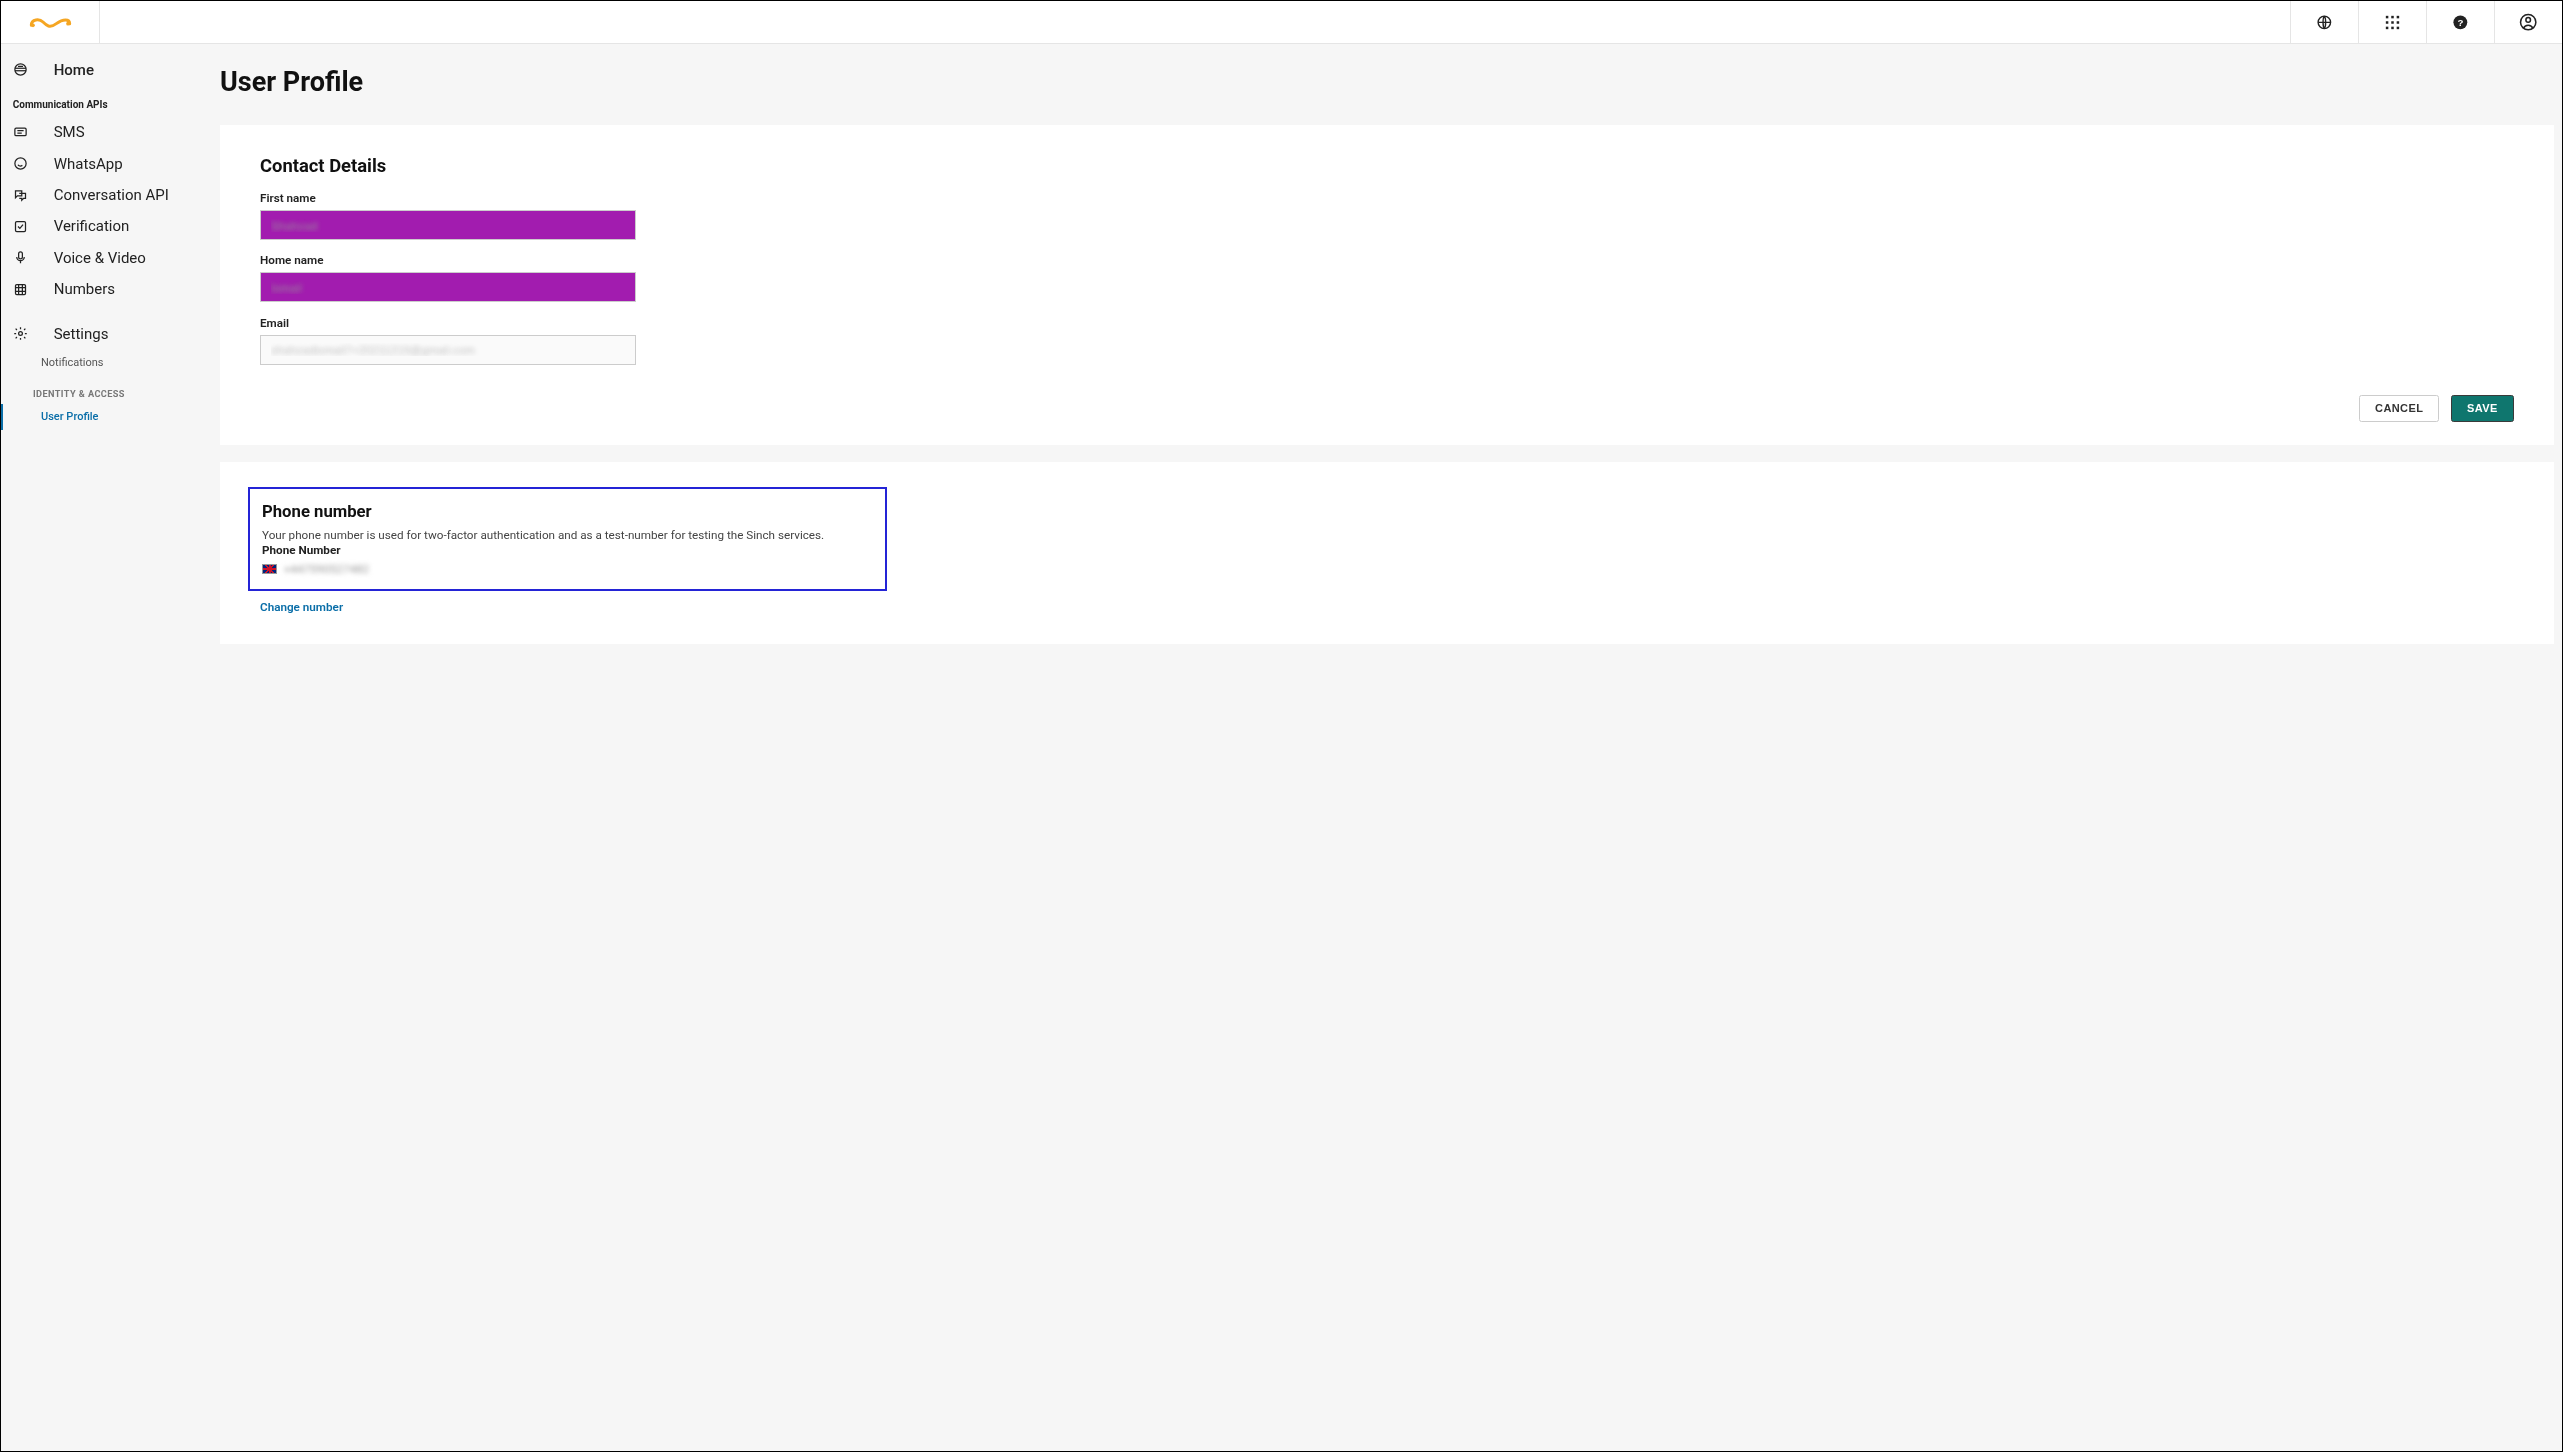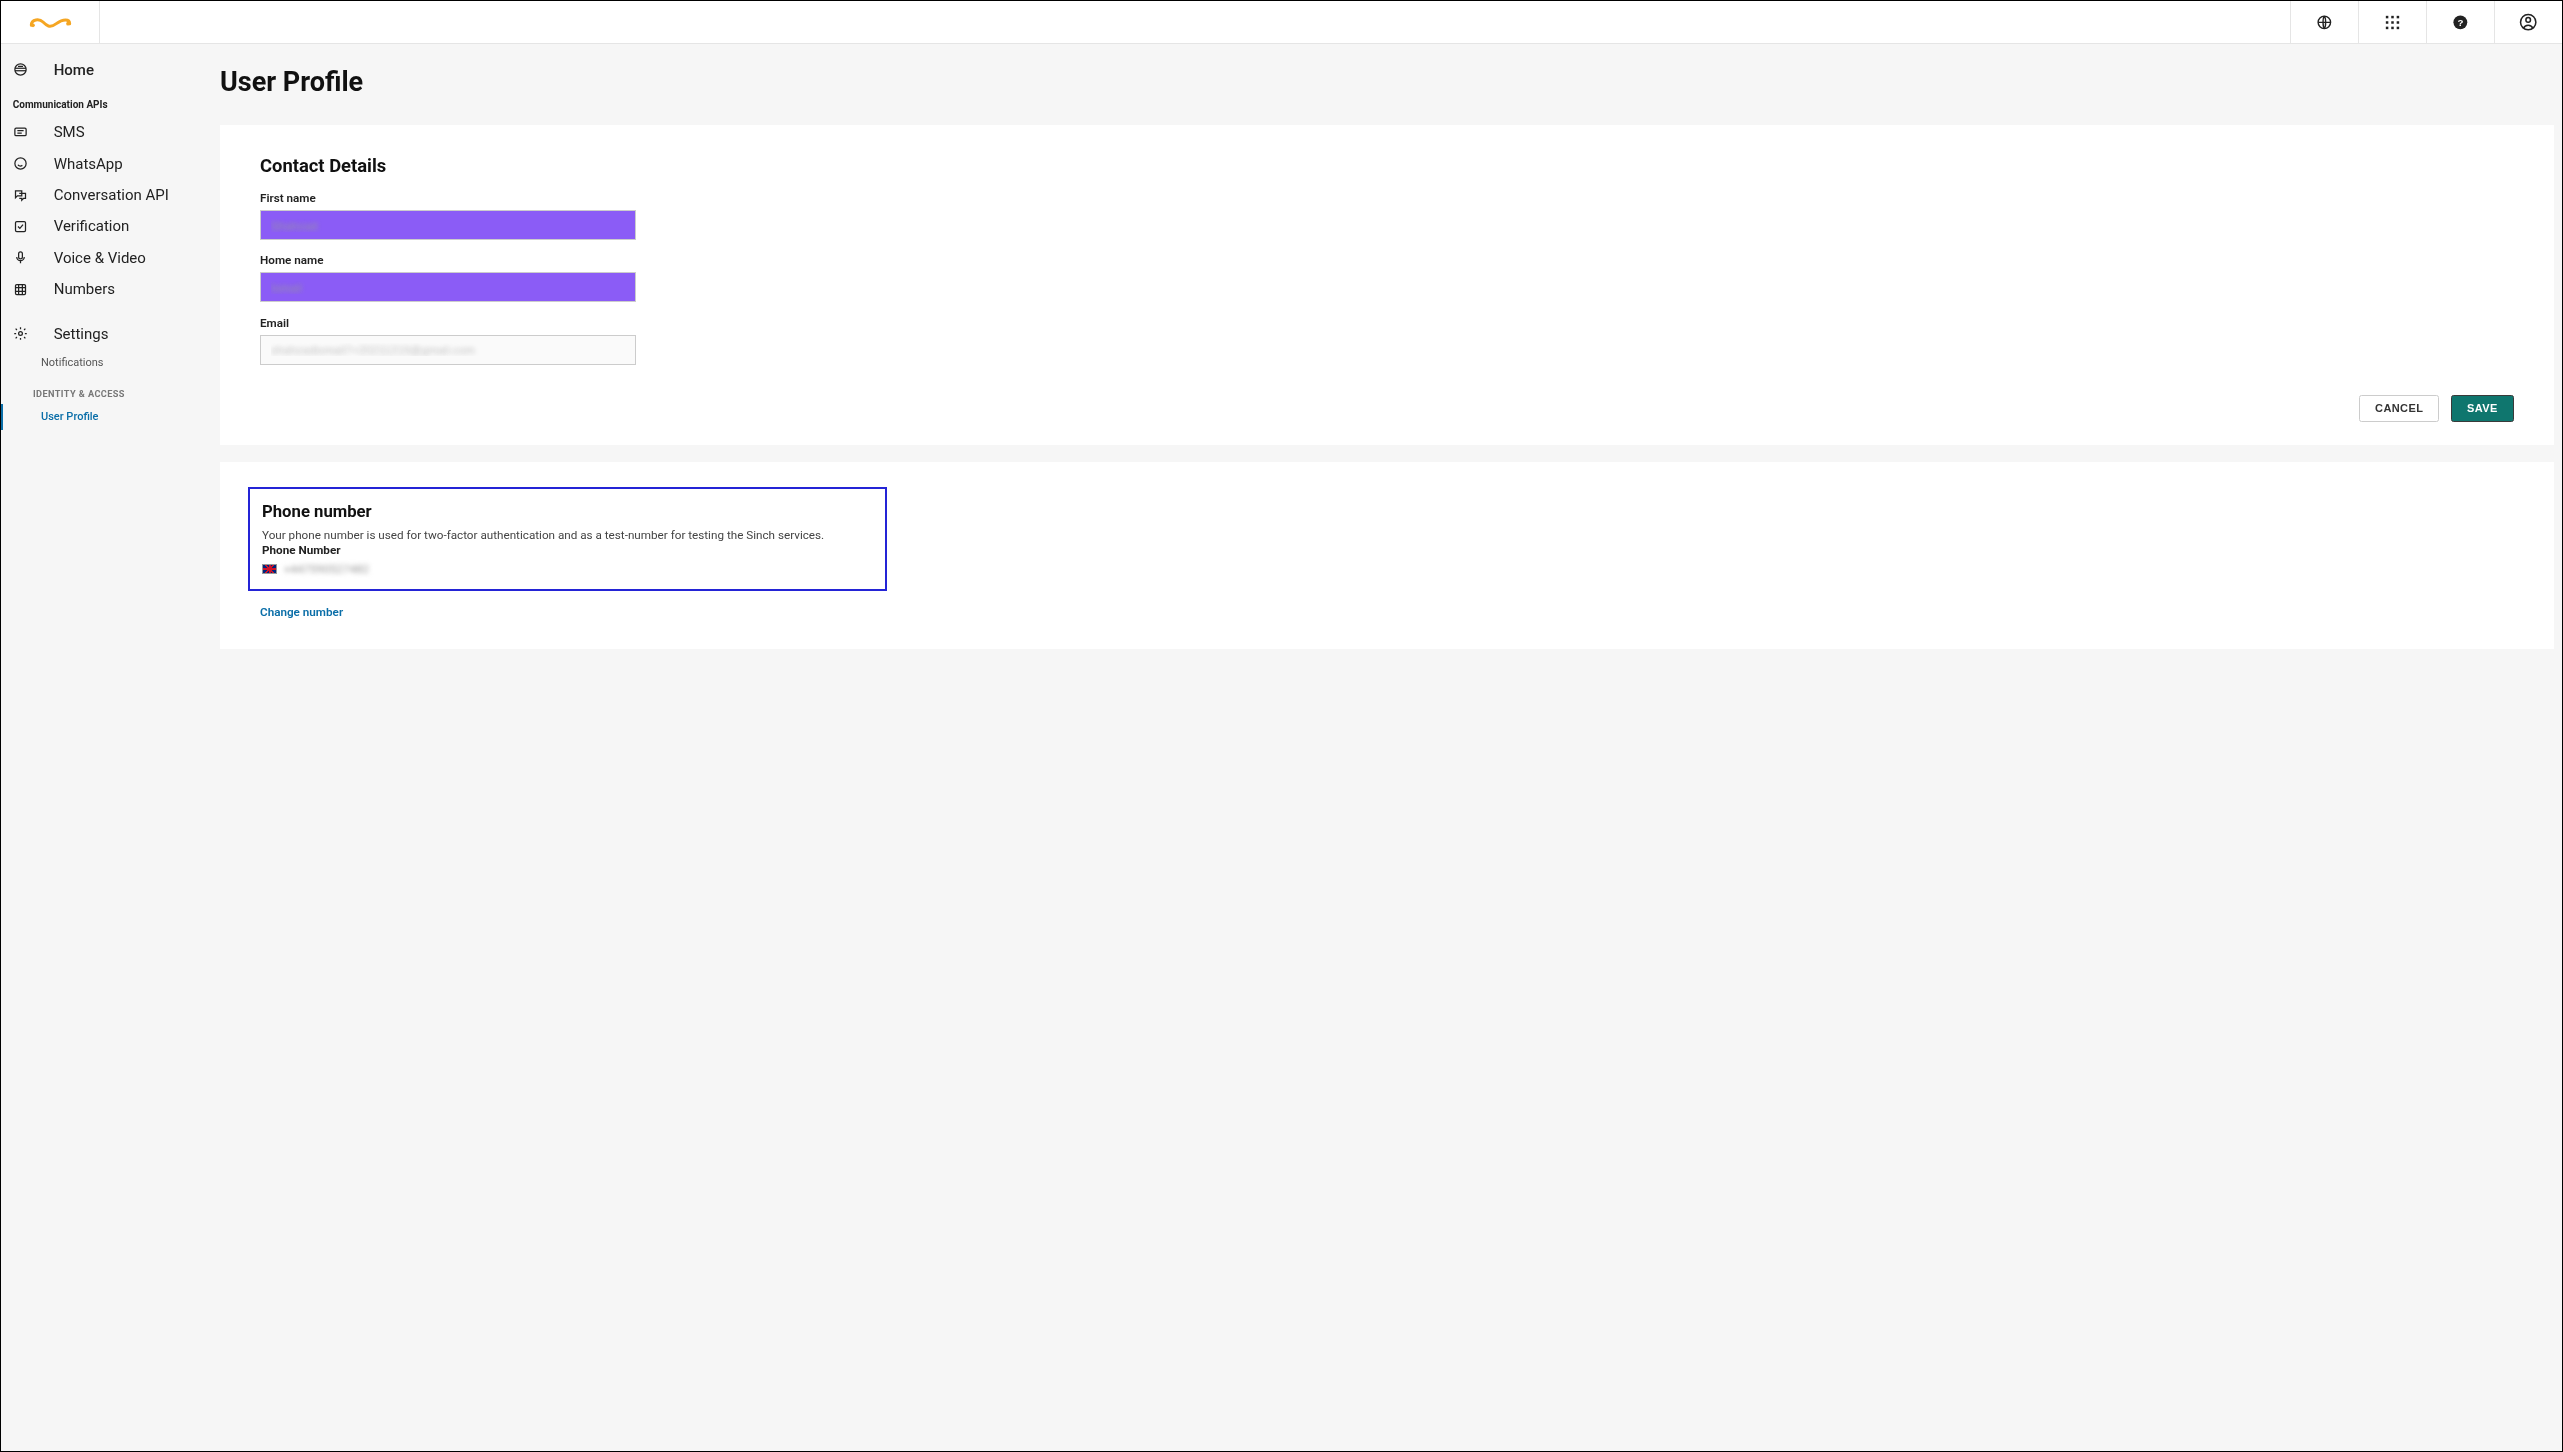--- a/index.html
+++ b/index.html
@@ -128,21 +128,21 @@
     color: #222;
   }
   .form-input {
     width: 376px;
     max-width: 100%;
     height: 30px;
     border: 0.8px solid #ccc;
     padding: 0 10px;
     font-size: 11.7px;
     color: #888;
-    background: #8b5cf6;
+    background: #a21caf;
   }
   .form-input.disabled {
     background: #fafafa;
     color: #aaa;
   }
   .card-actions {
     display: flex;
     justify-content: flex-end;
     gap: 11.7px;
     margin-top: 30px;
@@ -197,21 +197,20 @@
   .phone-num {
     color: #999;
     filter: blur(2.5px);
     font-size: 11.7px;
   }
   .change-link {
     color: #0a6ea8;
     font-weight: 600;
     font-size: 11.7px;
     cursor: pointer;
-    margin-top: 5px;
     display: inline-block;
   }
   .card.phone-card { padding: 25px 40px 30px 40px; }
   
   .flag-uk {
     width: 15px;
     height: 10px;
     background: linear-gradient(#fff,#fff);
     position: relative;
     display: inline-block;

